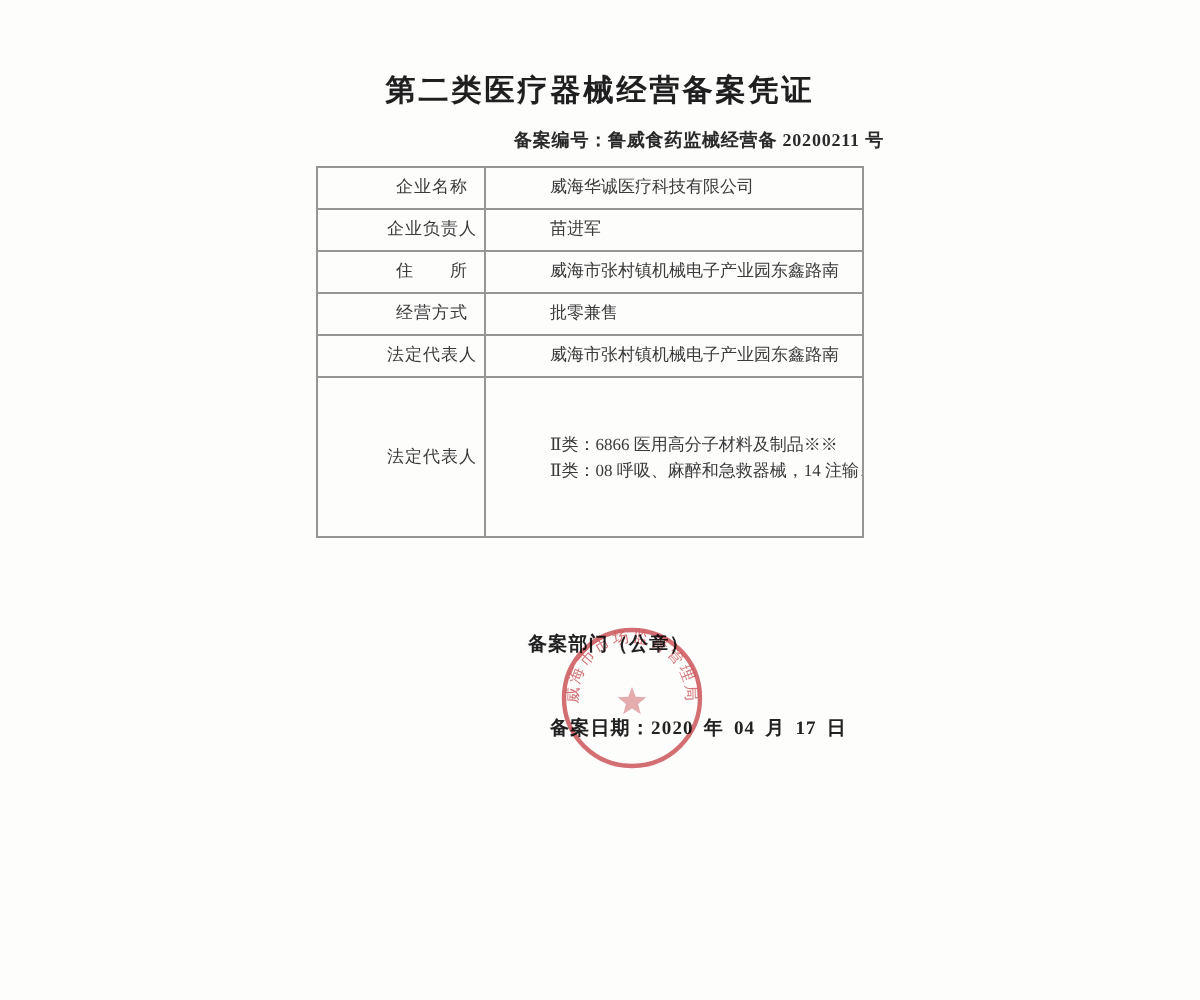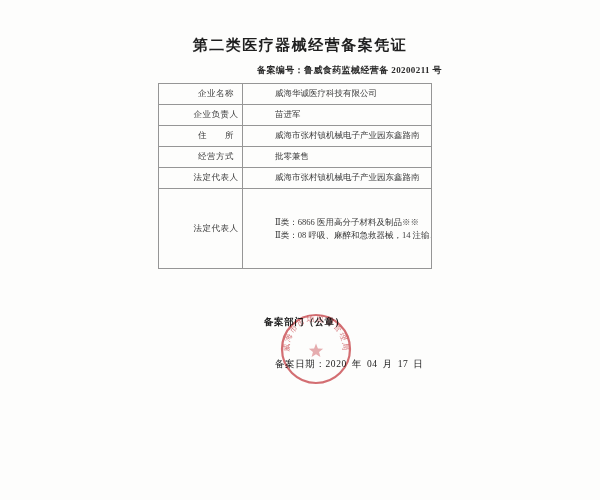--- a/index.html
+++ b/index.html
@@ -39,21 +39,21 @@
   td.val{padding-left:9px;}
   td.scope-val{white-space:normal;}
   .scope-line{line-height:13px;white-space:nowrap;}
   .footer-dept{
     position:absolute;left:264px;top:316px;
     font-size:9.5px;font-weight:bold;letter-spacing:.6px;color:#222;
     white-space:nowrap;
   }
   .footer-date{
     position:absolute;left:275px;top:358px;
-    font-size:9.5px;font-weight:normal;letter-spacing:.6px;word-spacing:2px;color:#222;
+    font-size:9.5px;font-weight:bold;letter-spacing:.6px;word-spacing:2px;color:#222;
     white-space:nowrap;
   }
   .seal{
     position:absolute;left:271px;top:304px;width:90px;height:90px;
     mix-blend-mode:multiply;opacity:.9;pointer-events:none;
   }
 </style>
 </head>
 <body>
 

